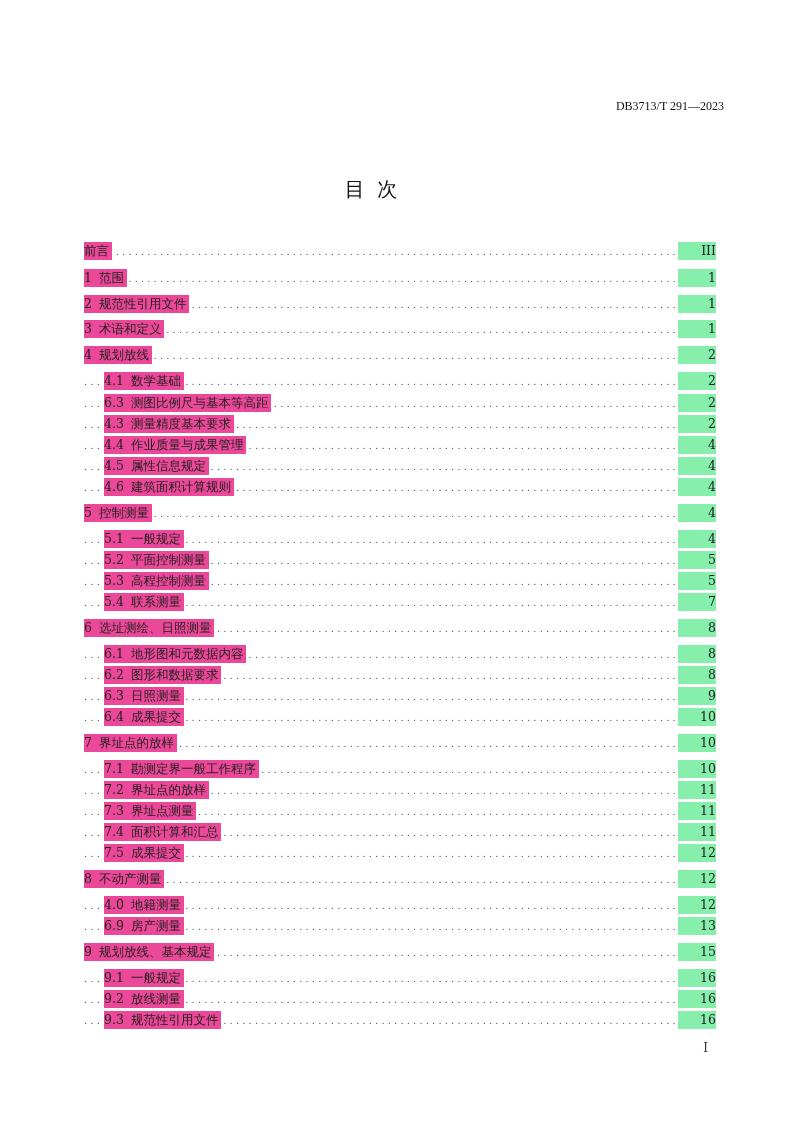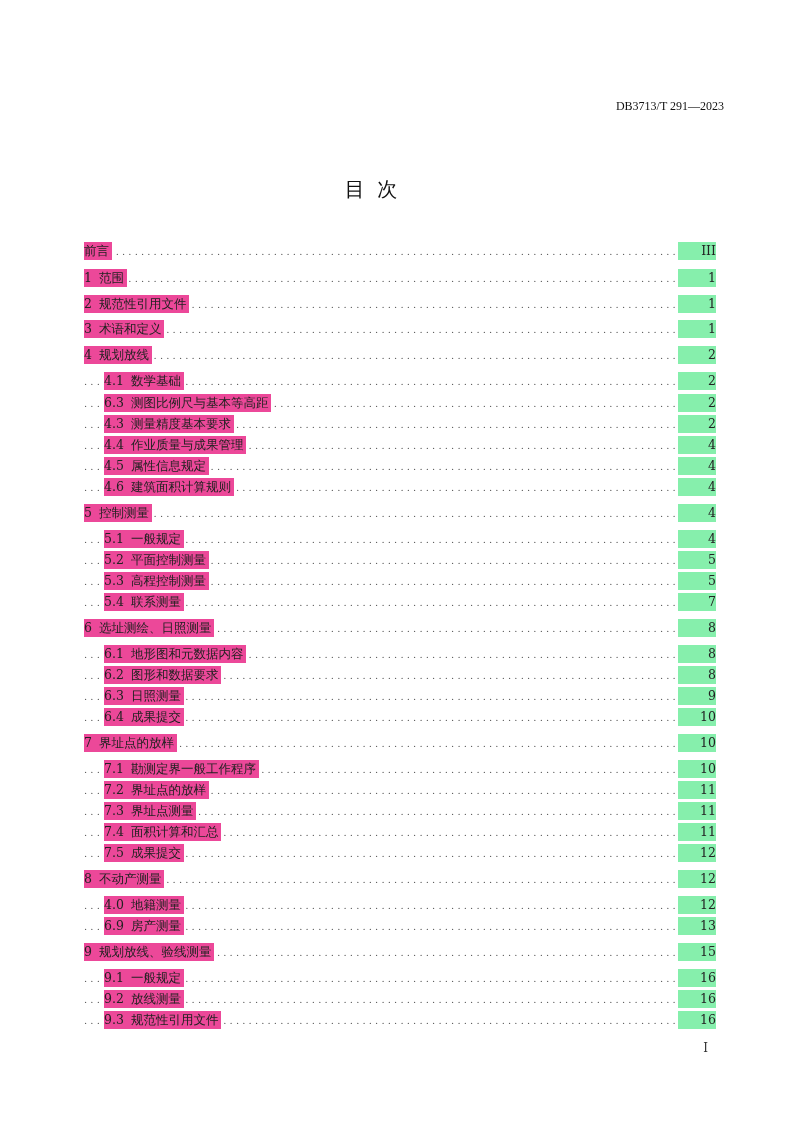--- a/index.html
+++ b/index.html
@@ -173,21 +173,21 @@
       <span class="label"><span class="num">4.0</span><span>地籍测量</span></span>
       <span class="page">12</span>
     </div>
     <div class="row l2" style="top: 917px;">
       <span class="leader">........................................................................................................................................................................................................</span>
       <span class="label"><span class="num">6.9</span><span>房产测量</span></span>
       <span class="page">13</span>
     </div>
     <div class="row l1" style="top: 943px;">
       <span class="leader">........................................................................................................................................................................................................</span>
-      <span class="label"><span class="num">9</span><span>规划放线、验线测量</span></span>
+      <span class="label"><span class="num">9</span><span>规划放线、基本规定</span></span>
       <span class="page">15</span>
     </div>
     <div class="row l2" style="top: 969px;">
       <span class="leader">........................................................................................................................................................................................................</span>
       <span class="label"><span class="num">9.1</span><span>一般规定</span></span>
       <span class="page">16</span>
     </div>
     <div class="row l2" style="top: 990px;">
       <span class="leader">........................................................................................................................................................................................................</span>
       <span class="label"><span class="num">9.2</span><span>放线测量</span></span>

